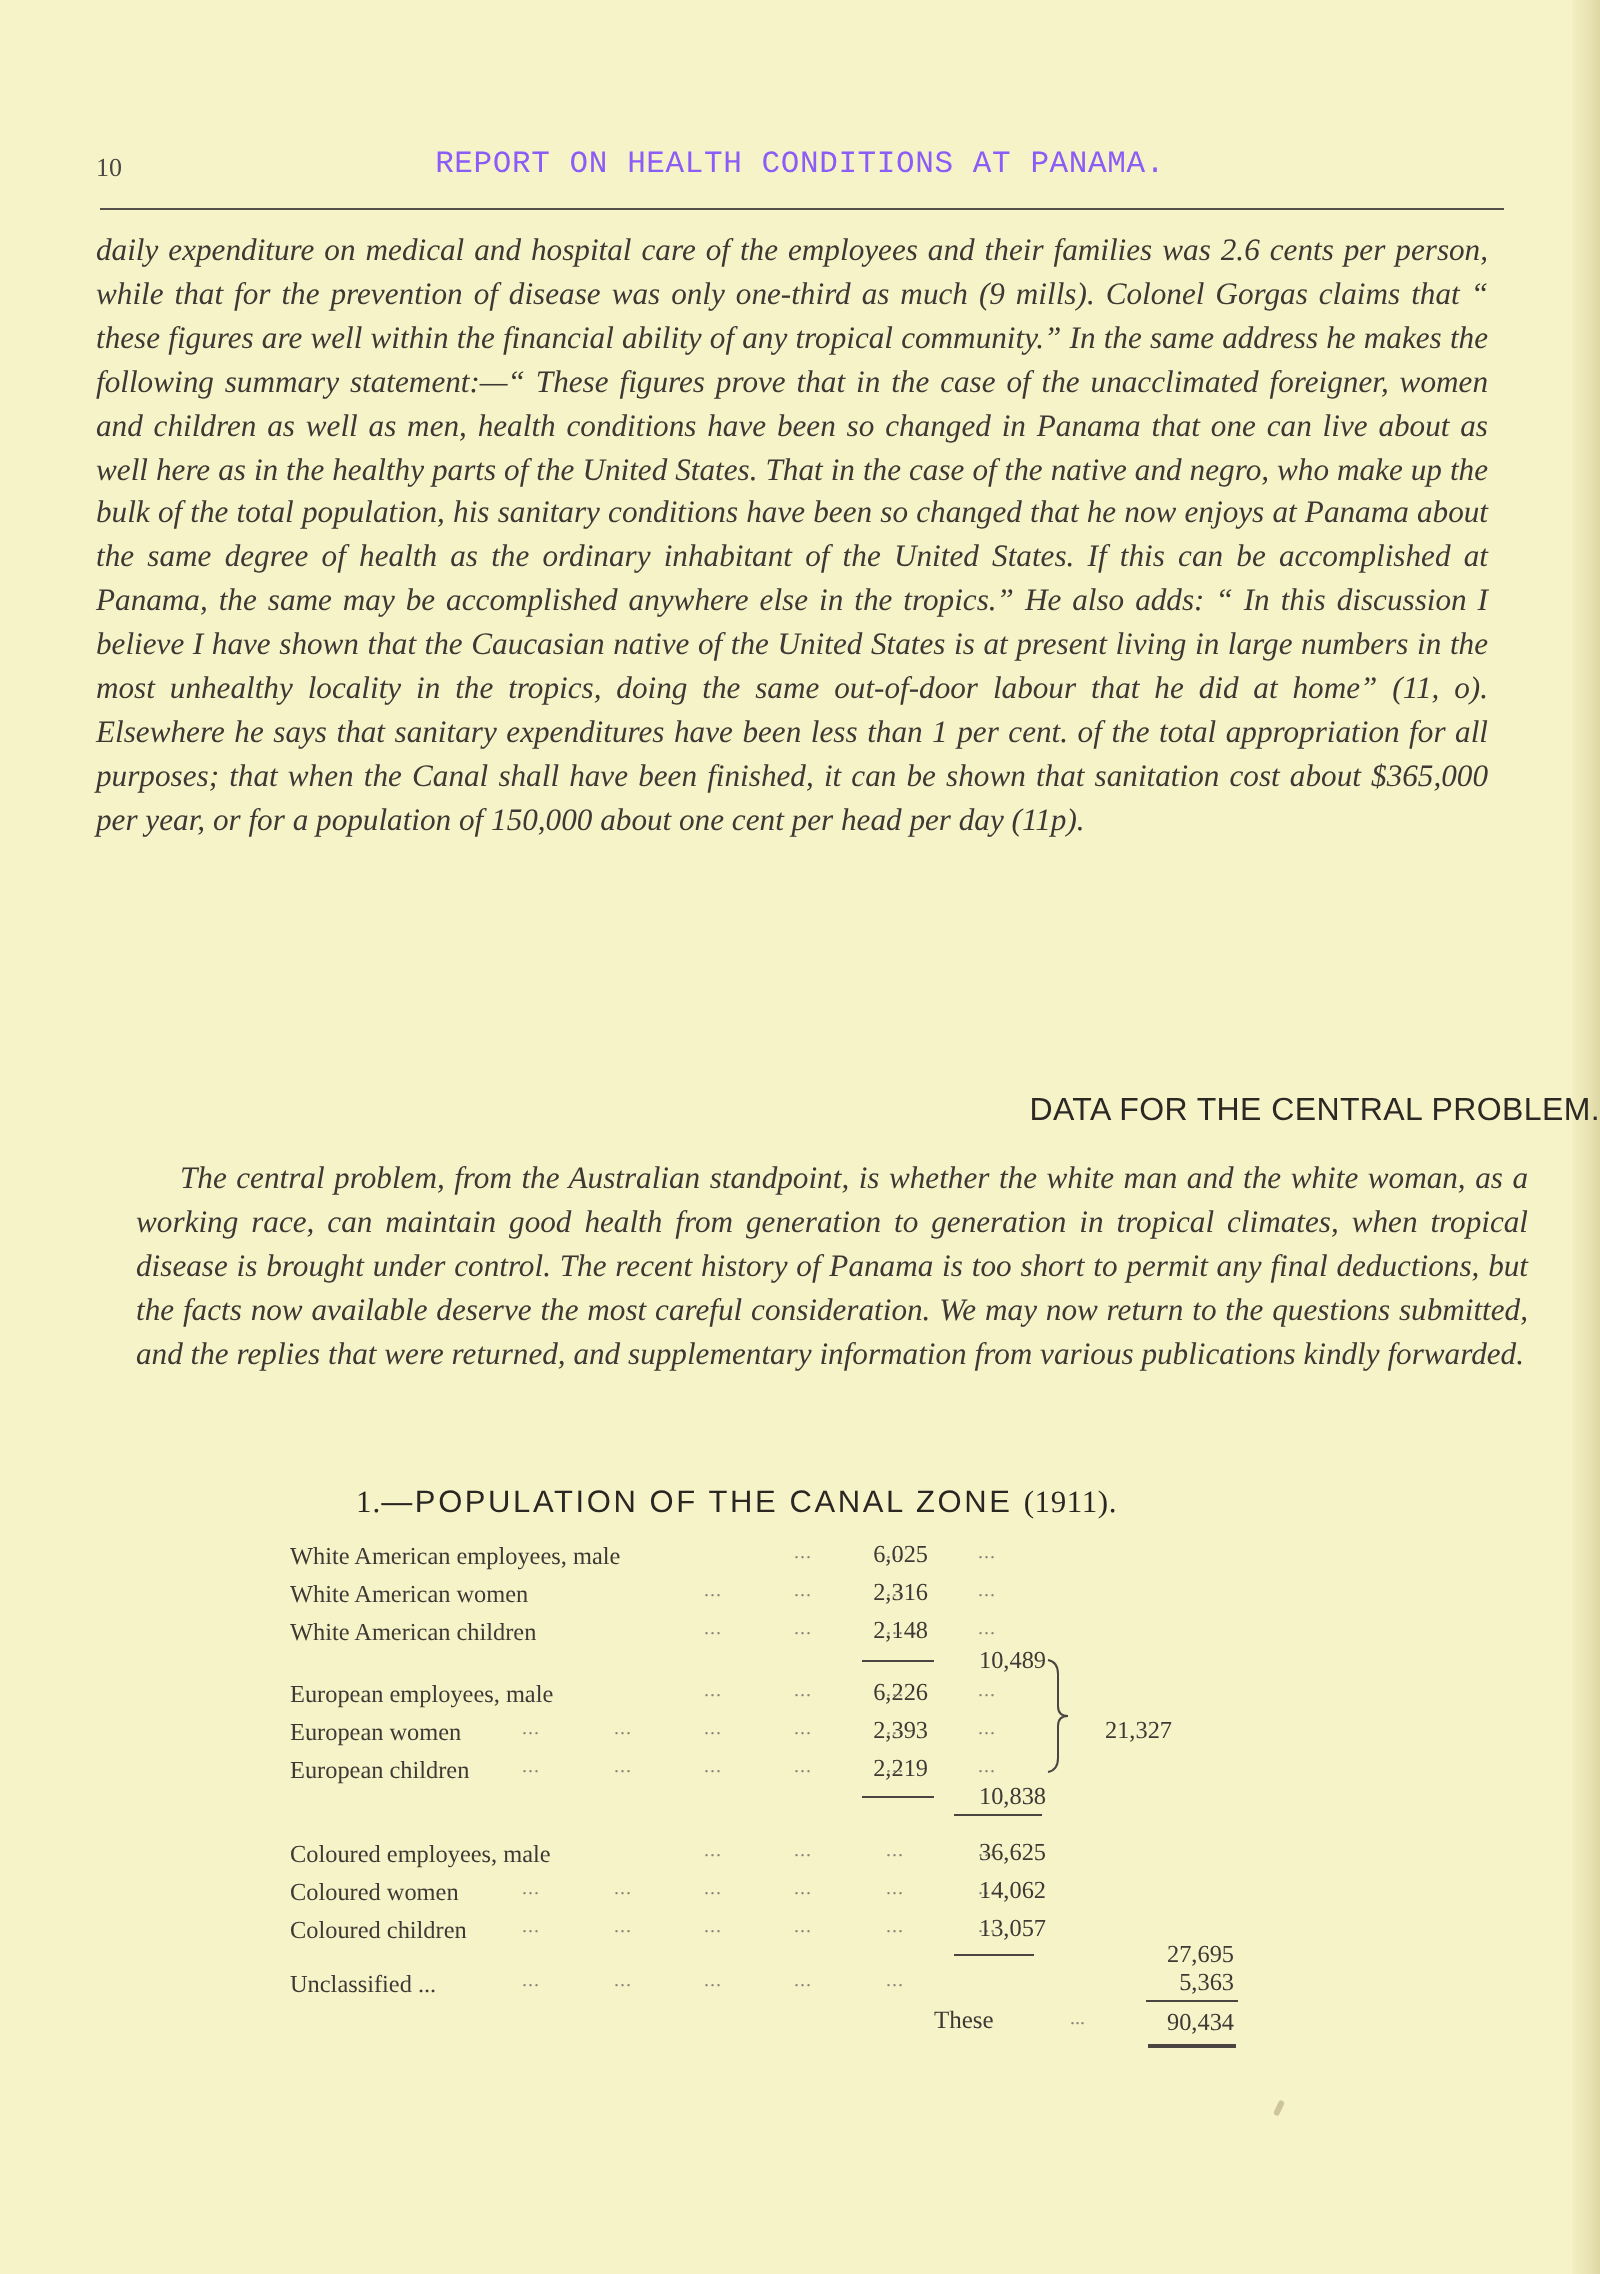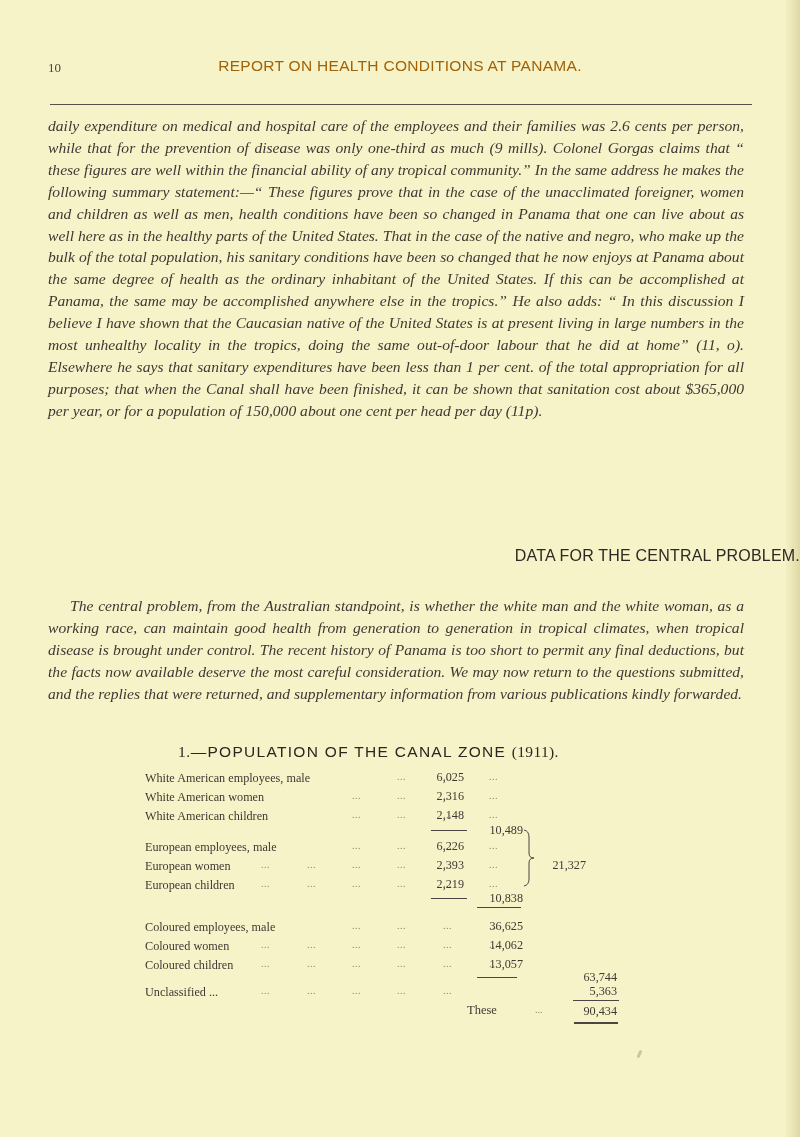--- a/index.html
+++ b/index.html
@@ -18,43 +18,43 @@
     .page-edge {
       position: absolute;
       right: 0;
       top: 0;
       width: 14px;
       height: 1137px;
       background: linear-gradient(to right, #f3efc2, #e8e3b2 60%, #ddd7a4);
     }
     .running-head {
       position: absolute;
-      top: 51px;
+      top: 67px;
       left: 0;
       width: 779px;
       height: 30px;
     }
     .page-number {
       position: absolute;
       left: 48px;
       top: 9px;
       font-size: 13px;
       font-family: "Liberation Serif", serif;
       color: #4a4540;
     }
     .running-title {
       position: absolute;
       left: 0;
       width: 800px;
       top: 6px;
       text-align: center;
-      font-family: Liberation Sans, sans-serif;
+      font-family: Liberation Mono, monospace;
       font-size: 15.5px;
       letter-spacing: 0.3px;
-      color: #a16207;
+      color: #8b5cf6;
     }
     .head-rule {
       position: absolute;
       top: 104px;
       left: 50px;
       width: 702px;
       height: 1px;
       background: #55504a;
     }
     .body-text {
@@ -73,21 +73,21 @@
       position: absolute;
       top: 547px;
       left: 0;
       width: 800px;
       text-align: right;
       font-family: "Liberation Sans", "DejaVu Sans", sans-serif;
       font-size: 16px;
       letter-spacing: 0.2px;
       color: #2c2824;
     }
-    .para2 { top: 595px; text-indent: 22px; }
+    .para2 { top: 579px; text-indent: 22px; margin-left: 20px; }
     .table-title {
       position: absolute;
       top: 743px;
       left: 178px;
       font-family: "Liberation Sans", "DejaVu Sans", sans-serif;
       font-size: 15.5px;
       letter-spacing: 1.3px;
       color: #2a2622;
       white-space: nowrap;
     }
@@ -288,21 +288,21 @@
     <span class="dots" style="left:116px">...</span>
     <span class="dots" style="left:162px">...</span>
     <span class="dots" style="left:207px">...</span>
     <span class="dots" style="left:252px">...</span>
     <span class="dots" style="left:298px">...</span>
     <span class="dots" style="left:344px">...</span>
   </div>
   <span class="val col2" style="top:957px">13,057</span>
 
   <div class="rule" style="left:477px; top:977px; width:40px"></div>
-  <span class="val col3" style="top:970px">63,744</span>
+  <span class="val col3" style="top:970px">27,695</span>
 
   <div class="row" style="top:985px">
     <span class="label">Unclassified ...</span>
     <span class="dots" style="left:116px">...</span>
     <span class="dots" style="left:162px">...</span>
     <span class="dots" style="left:207px">...</span>
     <span class="dots" style="left:252px">...</span>
     <span class="dots" style="left:298px">...</span>
   </div>
   <span class="val col3" style="top:984px">5,363</span>

